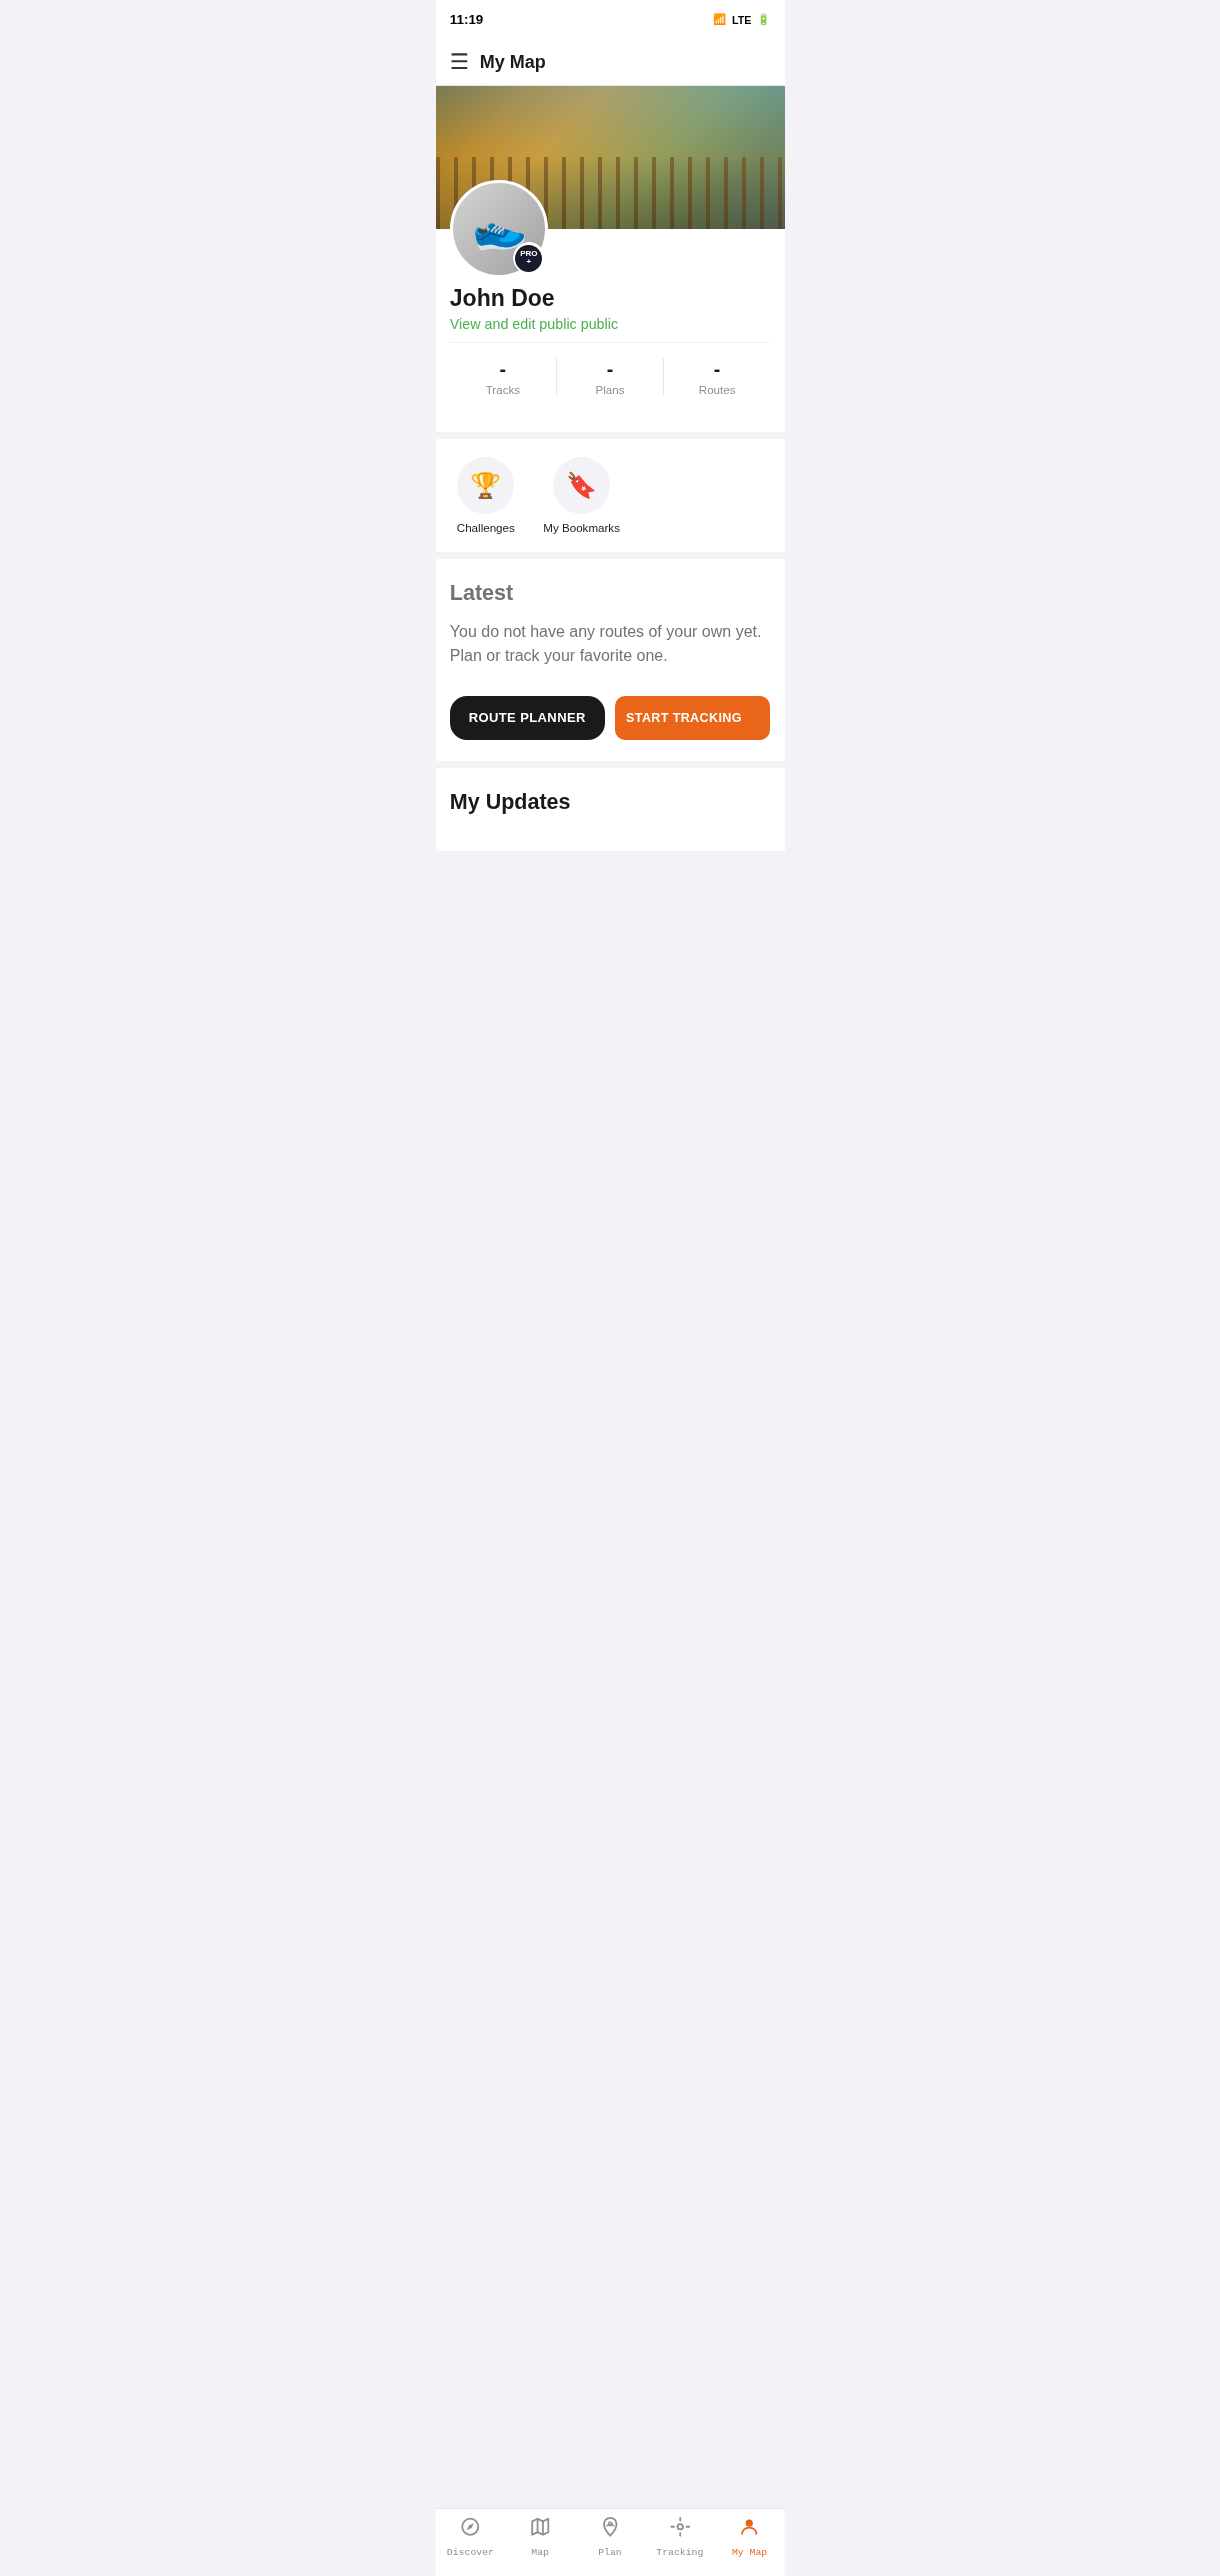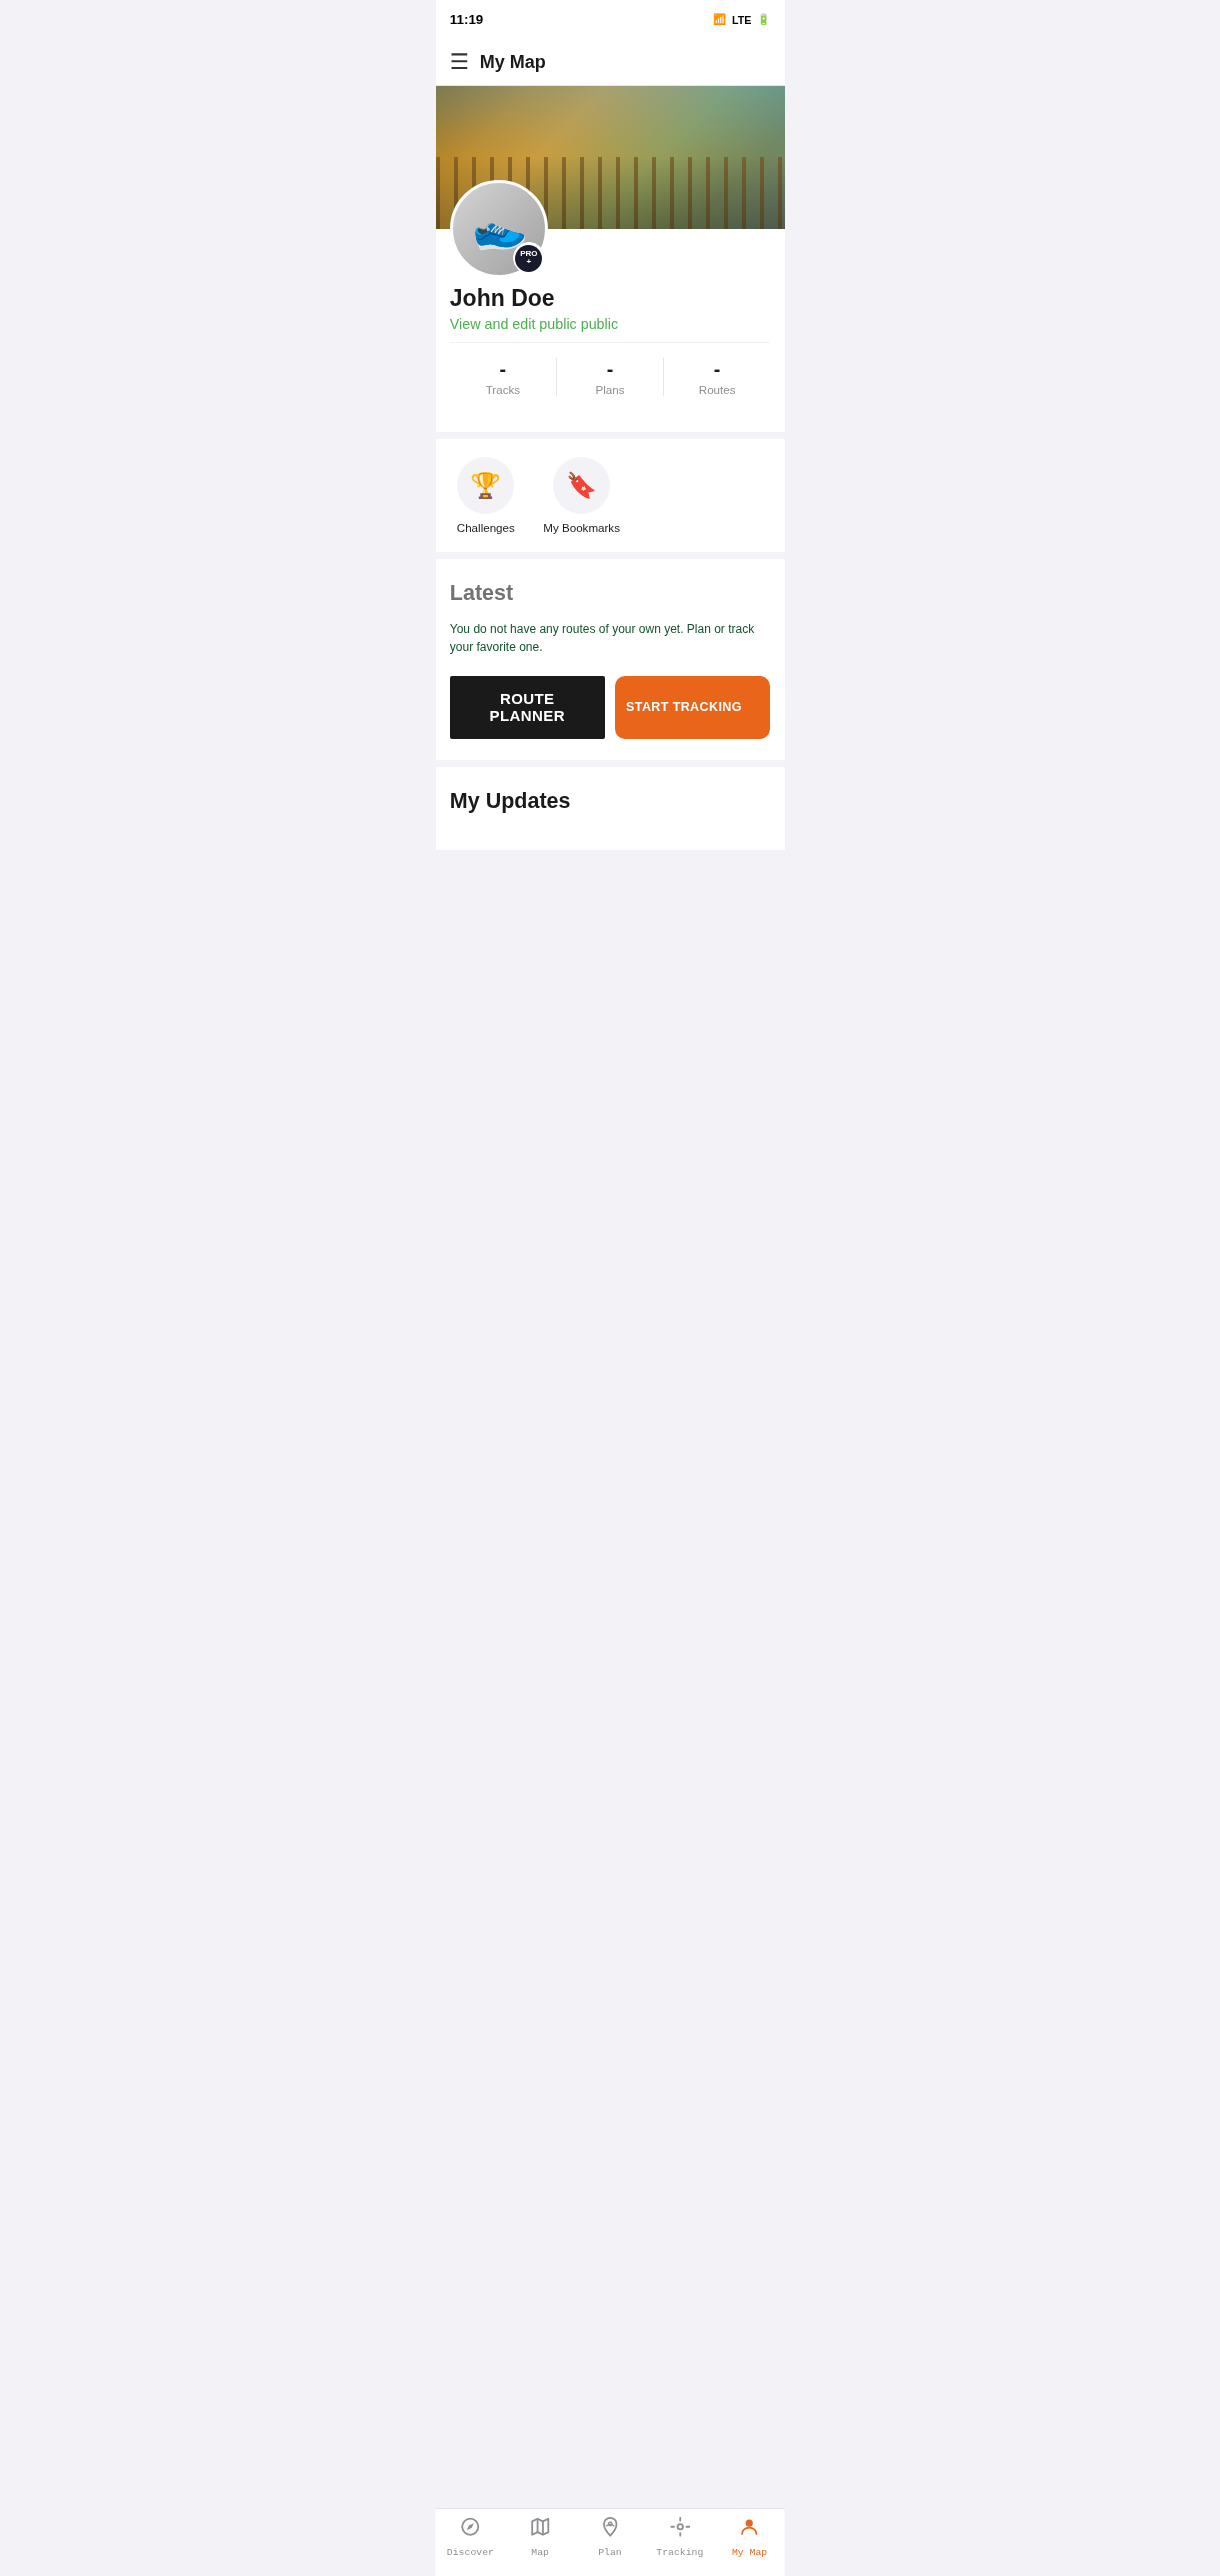--- a/index.html
+++ b/index.html
@@ -216,37 +216,37 @@
       margin-top: 7.2px;
       padding: 21.5px 14.3px;
     }
     .section-title {
       font-size: 21.5px;
       font-weight: 700;
       color: #737373;
       margin-bottom: 14.3px;
     }
     .empty-message {
-      font-size: 12px;
-      color: #14532d;
+      font-size: 16px;
+      color: #737373;
       line-height: 1.5;
-      margin-bottom: 20px;
+      margin-bottom: 28px;
     }
     .cta-buttons {
       display: flex;
       gap: 10.7px;
     }
     .btn-route-planner {
       flex: 1;
       padding: 14.3px 10.7px;
       background: #1a1a1a;
       color: #fff;
       border: none;
-      border-radius: 2px;
-      font-size: 15px;
+      border-radius: 17px;
+      font-size: 13px;
       font-weight: 700;
       letter-spacing: 0.4px;
       cursor: pointer;
       text-align: center;
     }
     .btn-start-tracking {
       flex: 1;
       padding: 14.3px 10.7px;
       background: #E8651A;
       color: #fff;

